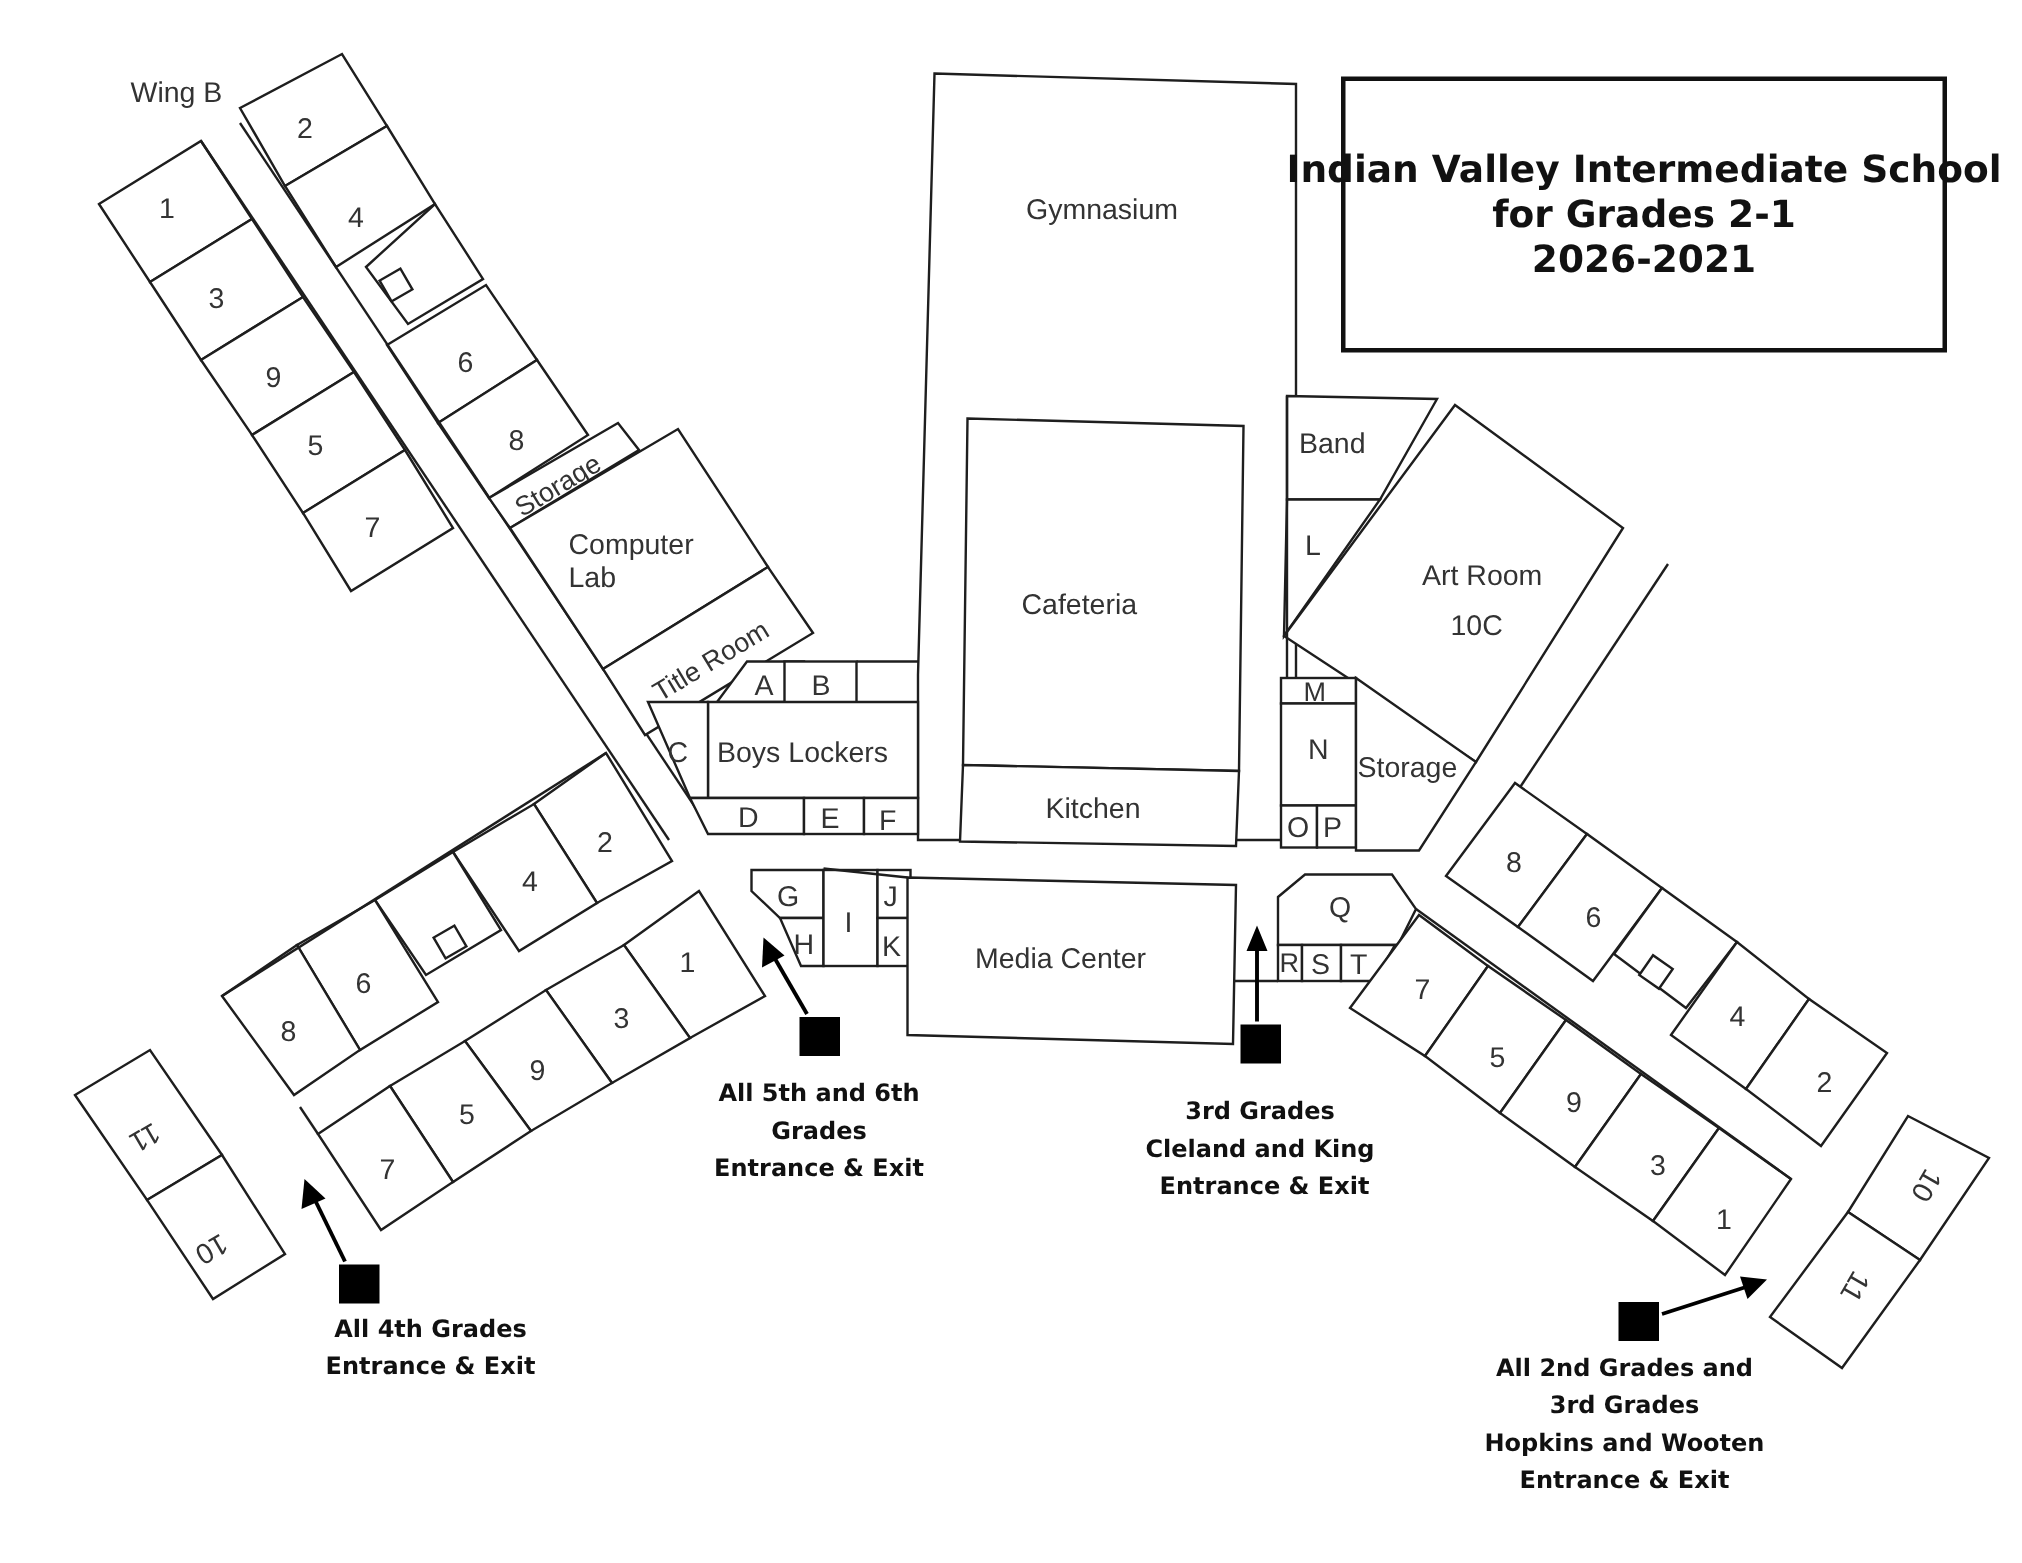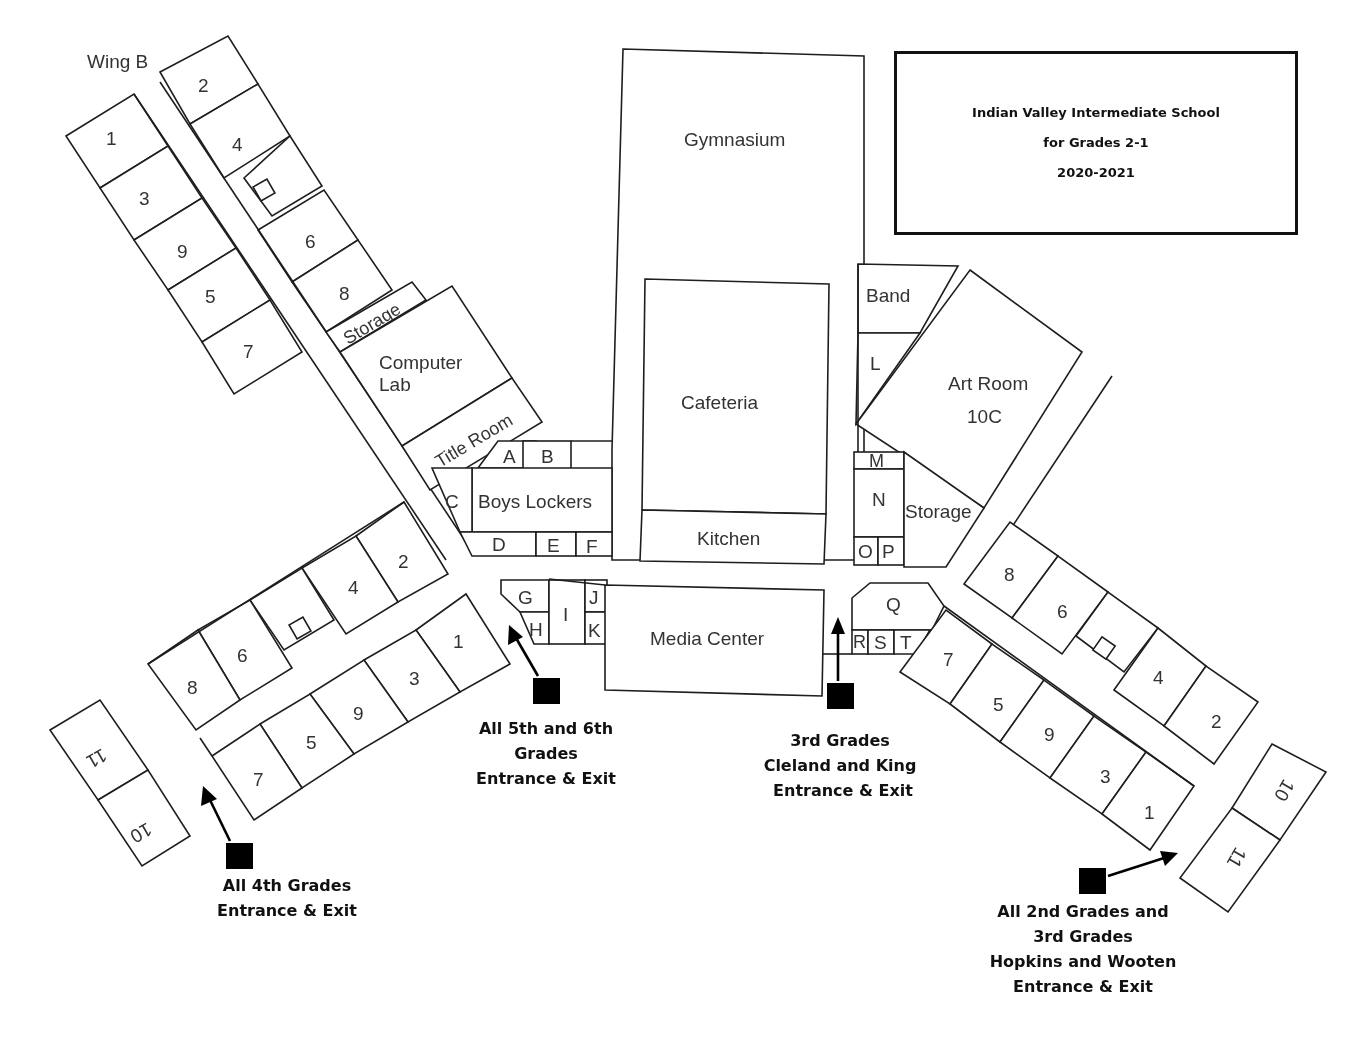--- a/index.html
+++ b/index.html
@@ -7,21 +7,21 @@
   svg#plan { position: absolute; left: 0; top: 0; width: 1348px; height: 1042px; }
   .wall { fill: #ffffff; stroke: #1e1e1e; stroke-width: 1.6; }
   .line { fill: none; stroke: #1e1e1e; stroke-width: 1.6; }
   .lbl { font-family: "Liberation Sans", sans-serif; font-size: 19px; fill: #333333; }
   .lbl-sm { font-family: "Liberation Sans", sans-serif; font-size: 18px; fill: #333333; }
   .note { font-family: "DejaVu Sans", sans-serif; font-weight: bold; font-size: 16px; fill: #111111; }
   .marker { fill: #000000; }
   .arrow { stroke: #000; stroke-width: 2.6; fill: none; }
   .arrowhead { fill: #000; }
   #title-box { position: absolute; left: 894px; top: 51px; width: 404px; height: 184px; border: 3px solid #111; background: #fff; box-sizing: border-box; display: flex; flex-direction: column; align-items: center; justify-content: center; }
-  #title-box div { font-family: "DejaVu Sans", sans-serif; font-weight: bold; font-size: 13px; color: #111; line-height: 30px; text-align: center; white-space: nowrap; }
+  #title-box div { font-family: "DejaVu Sans", sans-serif; font-weight: bold; font-size: 25px; color: #111; line-height: 30px; text-align: center; white-space: nowrap; }
 </style>
 </head>
 <body>
 
 <svg id="plan" viewBox="0 0 1348 1042" xmlns="http://www.w3.org/2000/svg">
 
   <g>
     <text class="lbl" x="87" y="68">Wing B</text>
 
     <polygon class="wall" points="66,136 134,94 168,146 100,188"></polygon>
@@ -223,14 +223,14 @@
     <text class="note" x="1083" y="917" text-anchor="middle">All 2nd Grades and</text>
     <text class="note" x="1083" y="942" text-anchor="middle">3rd Grades</text>
     <text class="note" x="1083" y="967" text-anchor="middle">Hopkins and Wooten</text>
     <text class="note" x="1083" y="992" text-anchor="middle">Entrance &amp; Exit</text>
   </g>
 </svg>
 
 <div id="title-box">
   <div>Indian Valley Intermediate School</div>
   <div>for Grades 2-1</div>
-  <div>2020-2021</div>
+  <div>2026-2021</div>
 </div>
 
 </body></html>

